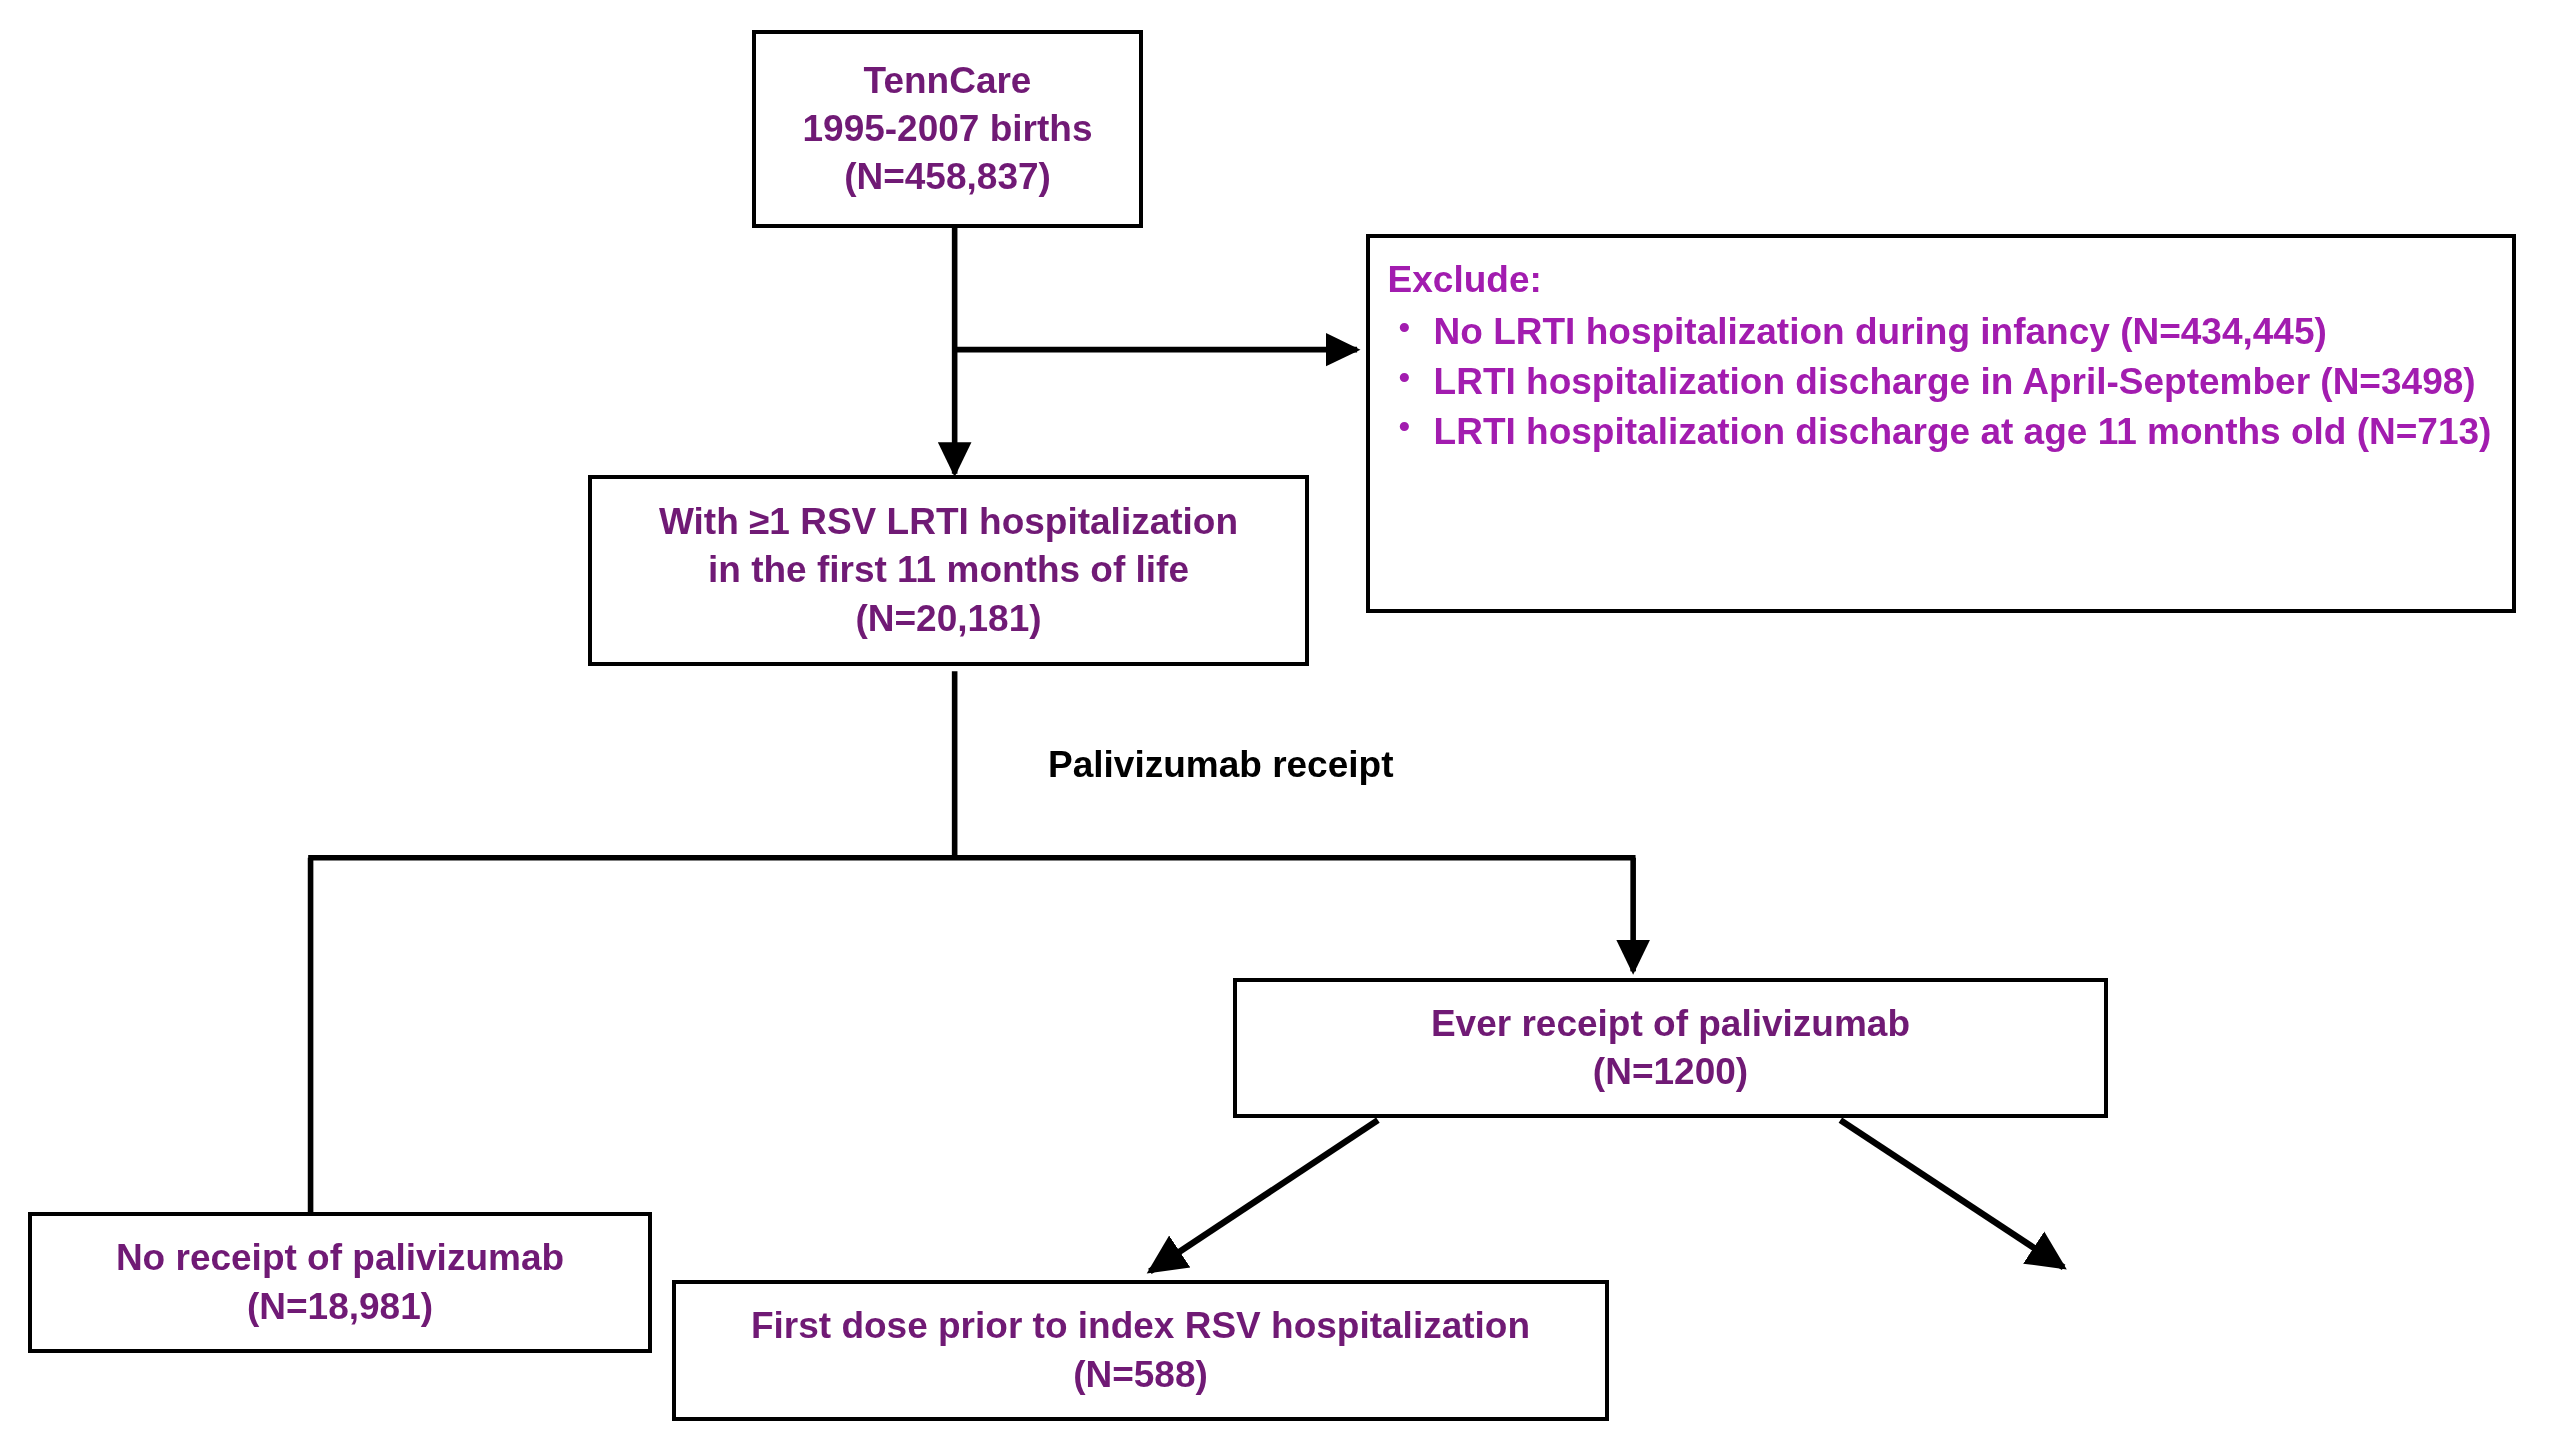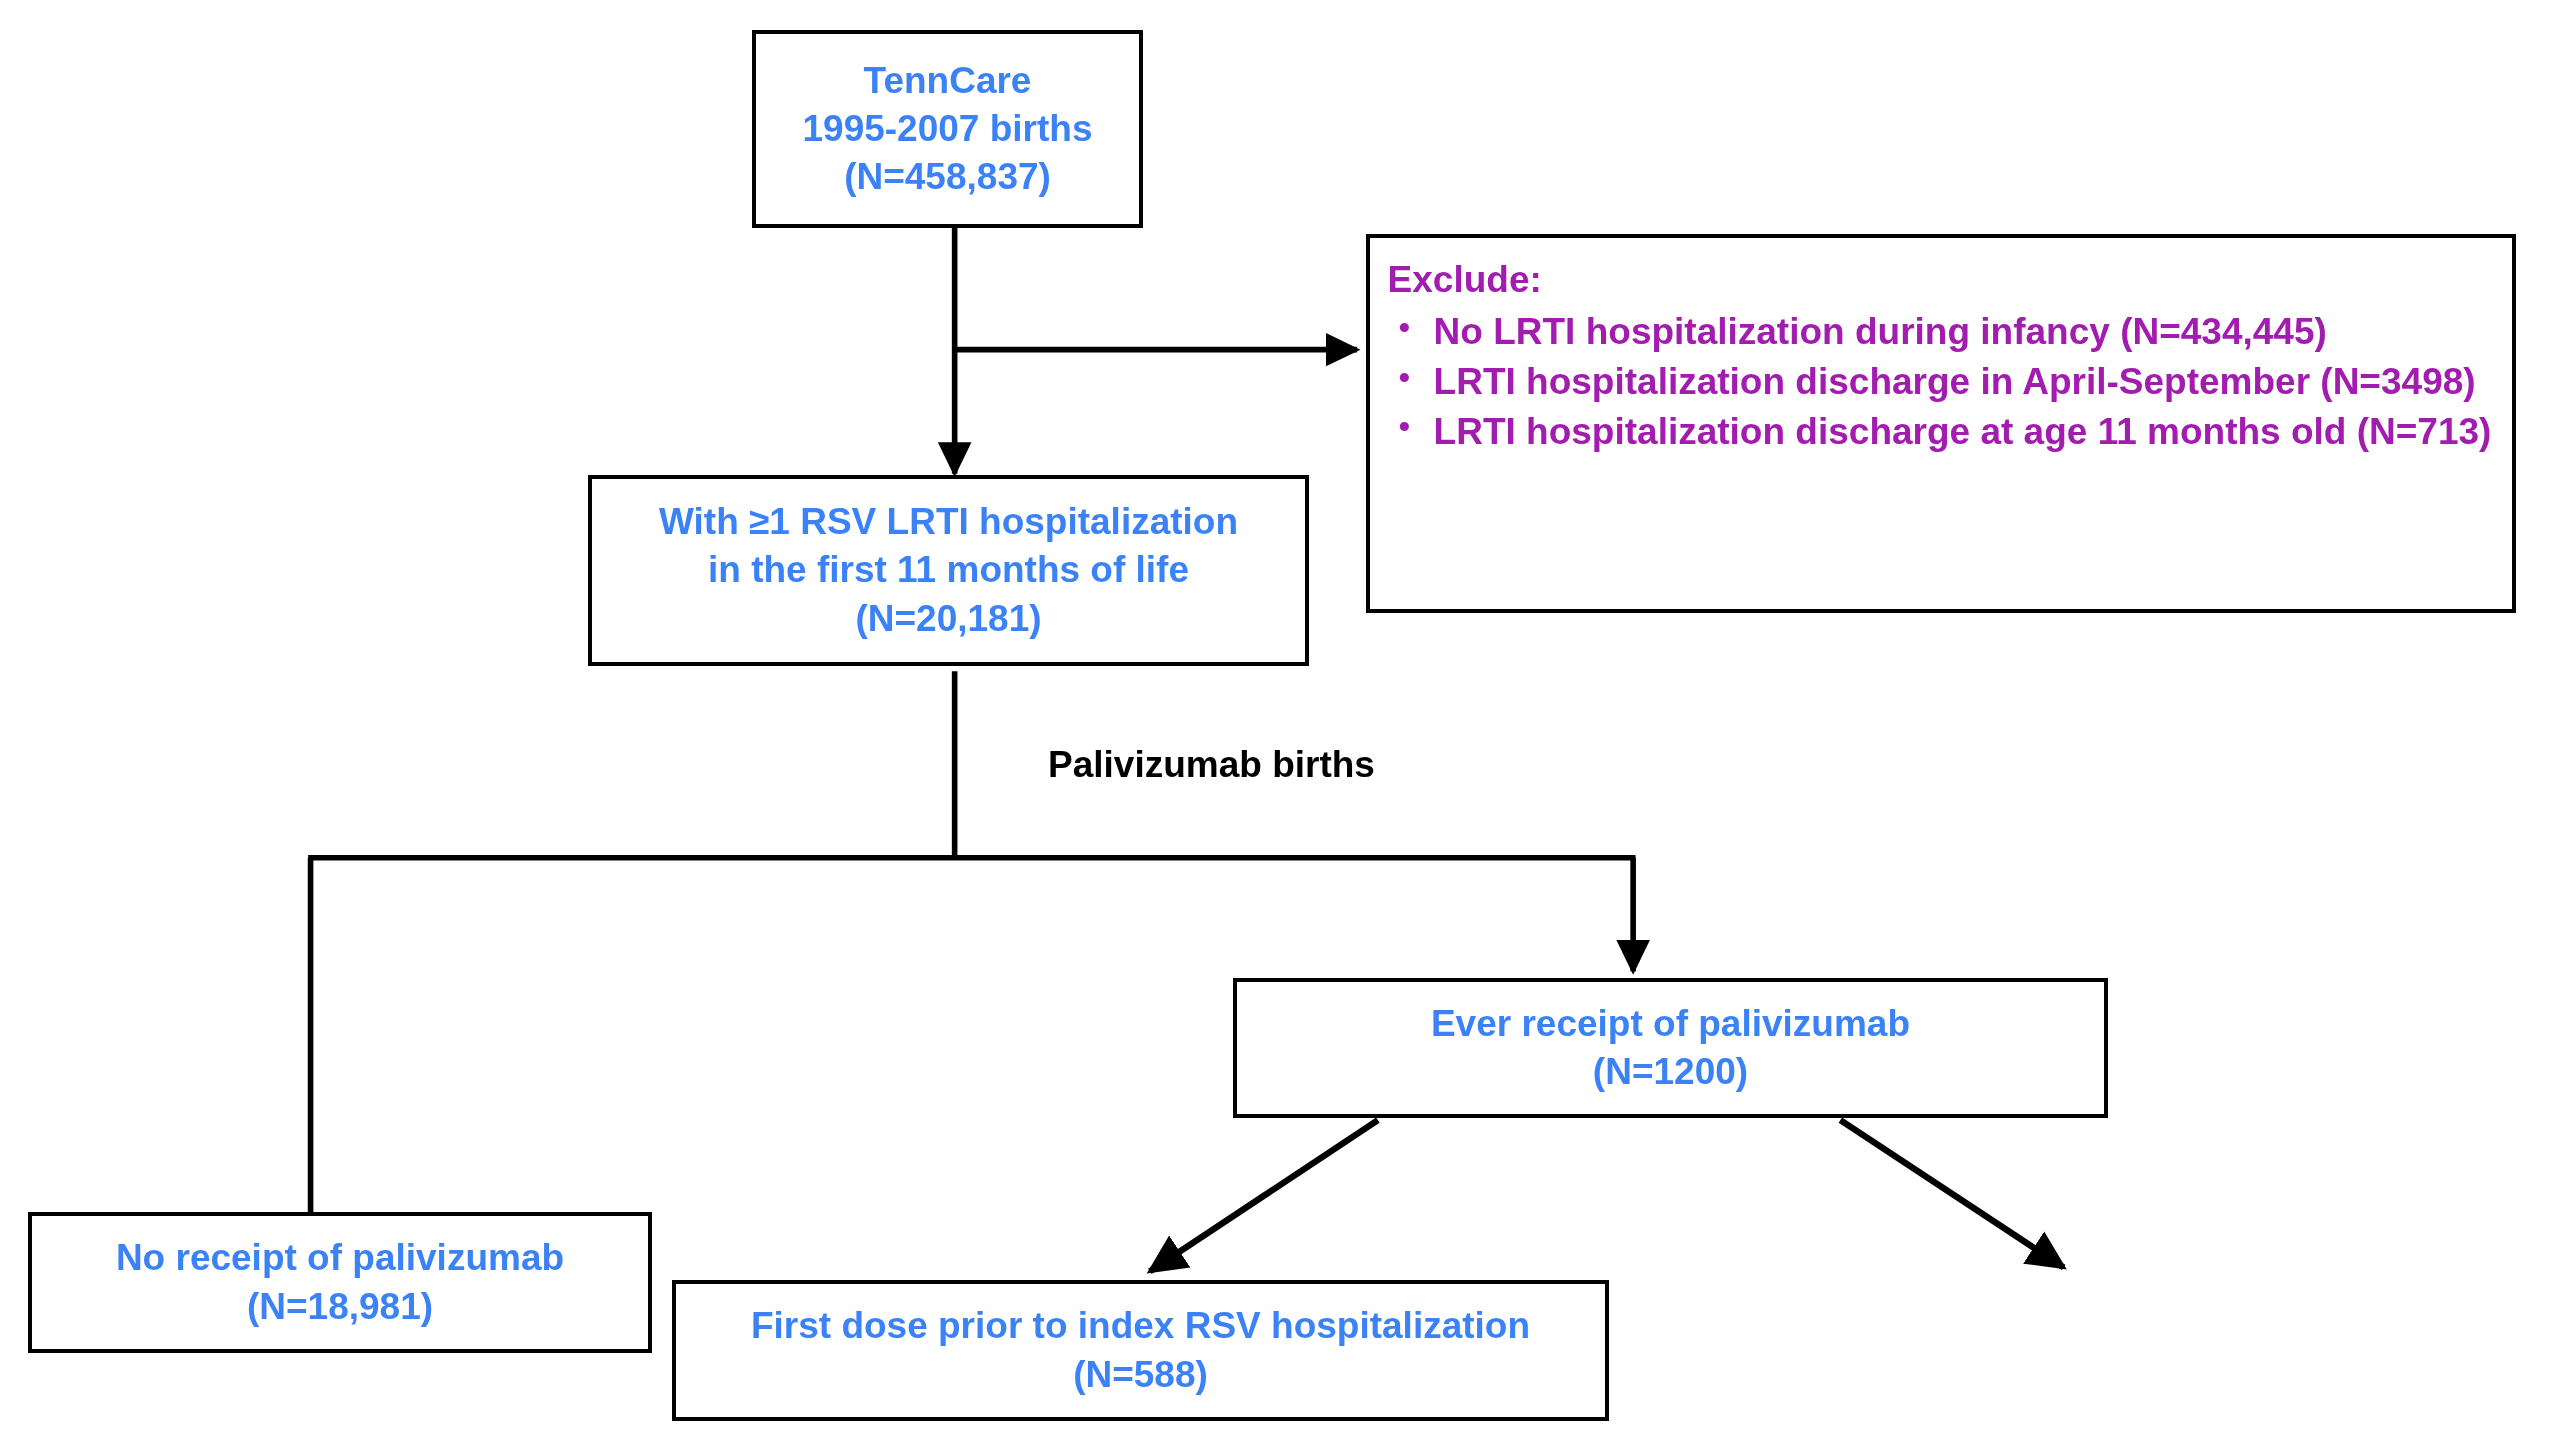--- a/index.html
+++ b/index.html
@@ -19,21 +19,21 @@
     position: absolute;
     box-sizing: border-box;
     border: 4px solid #000000;
     background: #ffffff;
     display: flex;
     flex-direction: column;
     align-items: center;
     justify-content: center;
     text-align: center;
     font-weight: bold;
-    color: #3b82f6;
+    color: #701a75;
     line-height: 1.30;
     z-index: 3;
   }
   .node .ln { display: block; white-space: nowrap; }
 
   
   #node-cohort      { left: 752px;  top: 30px;   width: 391px;  height: 198px; font-size: 37px; }
   #node-rsvhosp     { left: 588px;  top: 475px;  width: 721px;  height: 191px; font-size: 37px; text-align: center; }
   #node-everreceipt { left: 1209px; top: 978px; width: 875px; height: 140px; font-size: 37px; margin-left: 24px; }
   #node-noreceipt   { left: 28px;   top: 1212px; width: 624px;  height: 141px; font-size: 37px; }
@@ -148,21 +148,21 @@
       </li>
     </ul>
   </div>
 
   <div class="node" id="node-rsvhosp">
     <span class="ln">With ≥1 RSV LRTI hospitalization</span>
     <span class="ln">in the first 11 months of life</span>
     <span class="ln">(N=20,181)</span>
   </div>
 
-  <div id="label-palivizumab">Palivizumab births</div>
+  <div id="label-palivizumab">Palivizumab receipt</div>
 
   <div class="node" id="node-everreceipt">
     <span class="ln">Ever receipt of palivizumab</span>
     <span class="ln">(N=1200)</span>
   </div>
 
   <div class="node" id="node-noreceipt">
     <span class="ln">No receipt of palivizumab</span>
     <span class="ln">(N=18,981)</span>
   </div>

